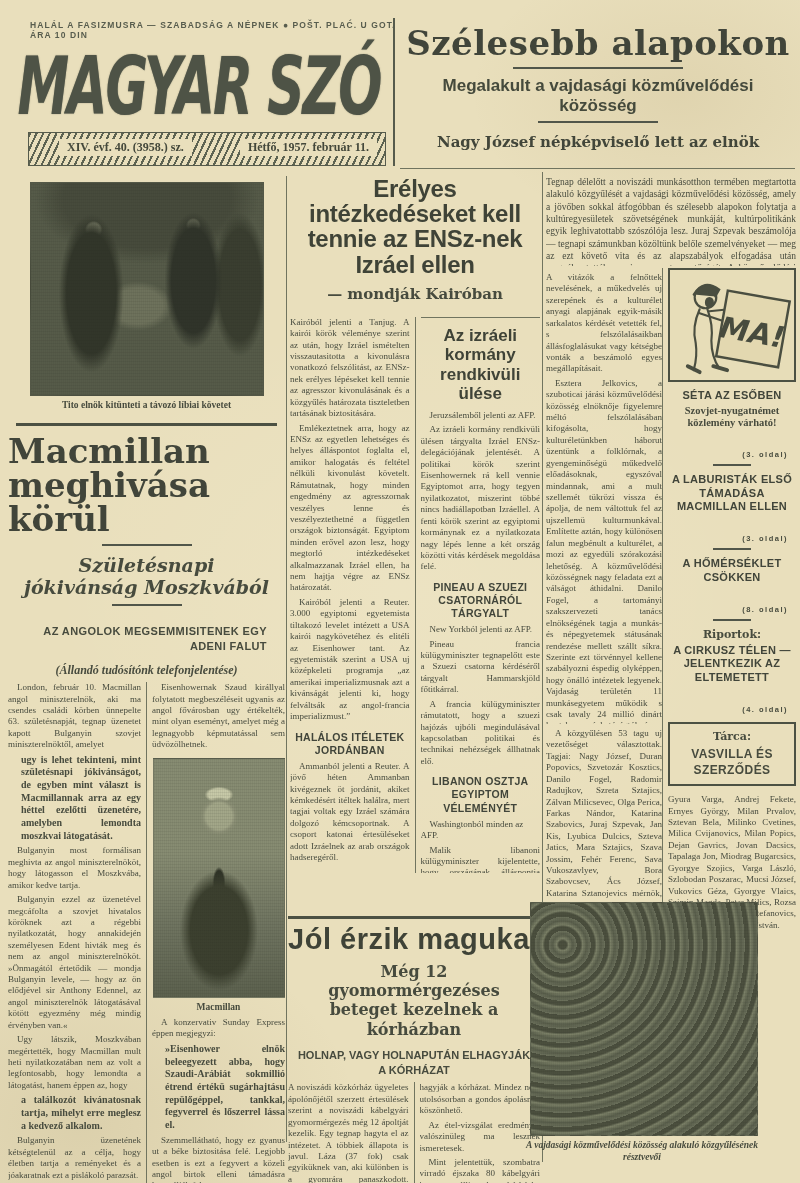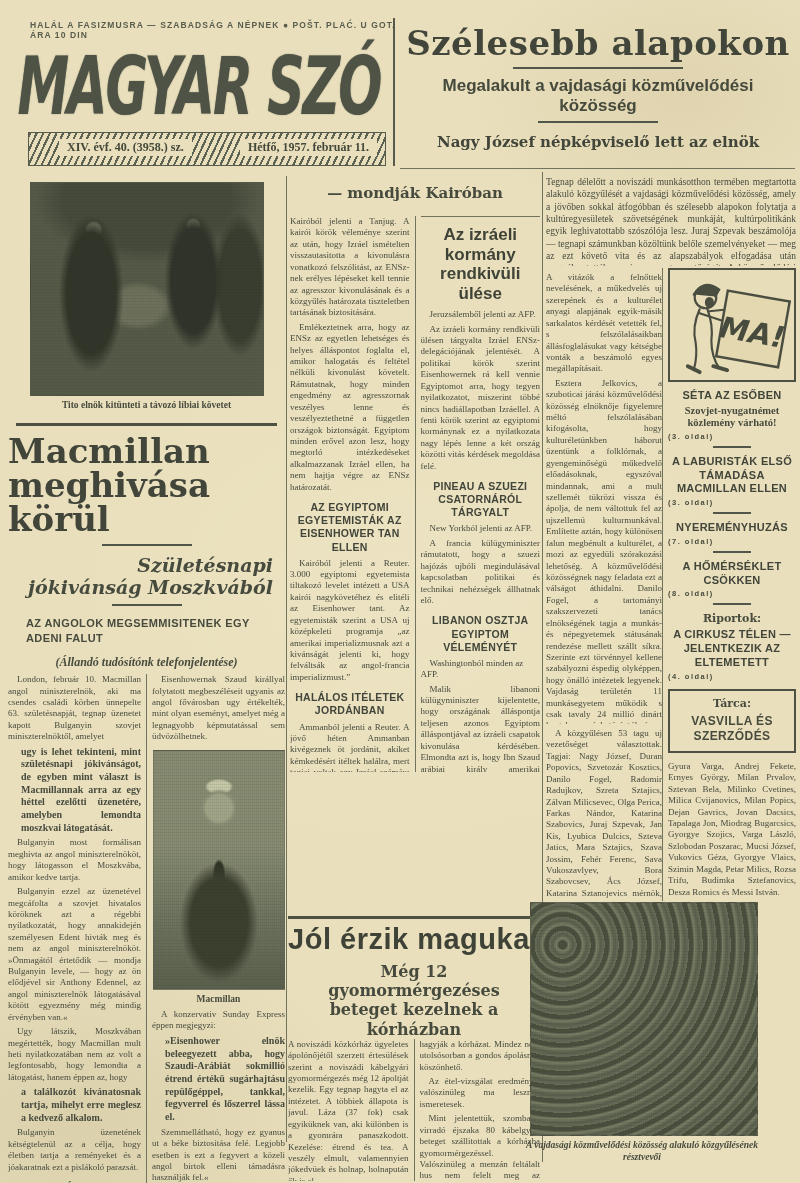--- a/index.html
+++ b/index.html
@@ -70,22 +70,22 @@
     radial-gradient(circle 24px at 62% 80%, #33372a 0 55%, transparent 70%),
     radial-gradient(ellipse 110px 50px at 50% 100%, #404434 0 60%, transparent 85%);
     border:1px solid #50544655;}
   .crowd-caption{position:absolute;left:520px;top:1140px;width:244px;font:bold italic 9.5px/1.25 "Liberation Serif",serif;
     text-align:center;color:#474b3e;}
 
   
   .colA{position:absolute;left:8px;top:176px;width:277px;}
   .hrule-thick{height:3px;background:#4c5143;margin:12px 8px 8px;}
   .mac-title{margin:2px 0 0;font:bold 34px/1.0 "DejaVu Serif",serif;text-align:left;color:#41453a;}
-  .mac-sub{margin:8px 12px 0;font:bold italic 19px "DejaVu Serif",serif;text-align:right;}
-  .mac-deck{margin:10px 18px 0;font:bold 11px/1.35 "Liberation Sans",sans-serif;text-align:left;letter-spacing:.4px;}
+  .mac-sub{margin:8px 12px 0;font:bold italic 19px "DejaVu Serif",serif;text-align:center;}
+  .mac-deck{margin:18px 18px 0;font:bold 11px/1.35 "Liberation Sans",sans-serif;text-align:right;letter-spacing:.4px;}
   .mac-byline{margin:9px 0 4px;font:bold italic 12px "Liberation Serif",serif;text-align:center;}
   .mac-cols{height:528px;}
   .flexcol{display:flex;flex-direction:column;}
 
   
   .colB{position:absolute;left:290px;top:176px;width:250px;}
   .ensz-title{margin:0 2px;font:bold 24px/1.05 "Liberation Sans",sans-serif;text-align:center;
     color:#3f4337;letter-spacing:-.3px;}
   .ensz-sub{margin:8px 0 14px;font:bold 15px "DejaVu Serif",serif;text-align:center;}
   .ensz-cols{height:556px;}
@@ -103,21 +103,21 @@
   .colC{position:absolute;left:546px;top:176px;width:250px;height:726px;}
   .lead-intro{font-size:9.5px;line-height:1.3;text-align:justify;height:90px;overflow:hidden;margin:0;}
   .c-left{position:absolute;top:96px;left:0;width:116px;height:452px;overflow:hidden;}
   .names-left{position:absolute;top:552px;left:0;width:116px;height:172px;overflow:hidden;}
   .right-rail{position:absolute;top:92px;right:0;width:128px;border-left:1px solid #70745f;padding-left:5px;box-sizing:content-box;}
   .cartoon-box{border:2px solid #4c5143;height:110px;background:#e7ddb8;overflow:hidden;}
   .sb-item{margin-top:7px;text-align:center;}
   .sb-kicker{font:bold 11px "DejaVu Serif",serif;margin-bottom:3px;}
   .sb-title{font:bold 11px/1.25 "Liberation Sans",sans-serif;color:#41453a;letter-spacing:.3px;}
   .sb-sub{font:bold 10.5px/1.2 "Liberation Serif",serif;margin-top:2px;}
-  .sb-page{font:bold 7.5px "Liberation Sans",sans-serif;text-align:left;padding-right:8px;letter-spacing:1.5px;margin-top:2px;}
+  .sb-page{font:bold 7.5px "Liberation Sans",sans-serif;text-align:right;padding-right:8px;letter-spacing:1.5px;margin-top:20px;}
   .sb-rule{width:38px;height:2px;background:#51564a;margin:5px auto 0;}
   .tarca-box{border:2px solid #4c5143;margin-top:8px;padding:6px 4px;text-align:center;}
   .tarca-label{font:bold 11px "DejaVu Serif",serif;}
   .tarca-title{font:bold 12px/1.3 "Liberation Sans",sans-serif;margin-top:4px;letter-spacing:.4px;}
   .names-right{margin-top:8px;font-size:9px;line-height:1.27;text-align:justify;height:140px;overflow:hidden;}
 
   .agency{margin:0 0 3px;font-size:9px;line-height:1.27;text-indent:9px;}
 </style>
 </head>
 <body>
@@ -177,48 +177,50 @@
         <div class="caption">Macmillan</div>
         <p class="p" style="margin-top:4px;">A konzervativ Sunday Express éppen megjegyzi:</p>
         <p class="p inset">»Eisenhower elnök beleegyezett abba, hogy Szaudi-Arábiát sokmillió étrend értékü sugárhajtásu repülőgéppel, tankkal, fegyverrel és lőszerrel lássa el.</p>
         <p class="p" style="flex:1;overflow:hidden;min-height:0;">Szemmellátható, hogy ez gyanus ut a béke biztositása felé. Legjobb esetben is ezt a fegyvert a közeli angol birtok elleni támadásra használják fel.«</p>
 
       </div>
     </div>
   </div>
 
   <div class="colB">
+    <h1 class="ensz-title">Erélyes intézkedéseket kell tennie az ENSz-nek Izráel ellen</h1>
     <h2 class="ensz-sub">— mondják Kairóban</h2>
     <div class="twocol ensz-cols">
       <div class="tc-col">
         <p class="p noind">Kairóból jelenti a Tanjug. A kairói körök véleménye szerint az után, hogy Izráel ismételten visszautasitotta a kivonulásra vonatkozó felszólitást, az ENSz-nek erélyes lépéseket kell tennie az agresszor kivonulásának és a közgyűlés határozata tiszteletben tartásának biztositására.</p>
         <p class="p">Emlékeztetnek arra, hogy az ENSz az egyetlen lehetséges és helyes álláspontot foglalta el, amikor halogatás és feltétel nélküli kivonulást követelt. Rámutatnak, hogy minden engedmény az agresszornak veszélyes lenne és veszélyeztethetné a független országok biztonságát. Egyiptom minden erővel azon lesz, hogy megtorló intézkedéseket alkalmazzanak Izráel ellen, ha nem hajtja végre az ENSz határozatát.</p>
-        <h4 class="subhead">AZ EGYIPTOMI EGYETEMISTÁK AZ EISENHOWER TAN ELLEN</h4>
         <p class="p">Kairóból jelenti a Reuter. 3.000 egyiptomi egyetemista tiltakozó levelet intézett a USA kairói nagykövetéhez és elitéli az Eisenhower tant. Az egyetemisták szerint a USA uj középkeleti programja „az amerikai imperializmusnak azt a kivánságát jelenti ki, hogy felváltsák az angol-francia imperializmust.”</p>
         <h4 class="subhead">HALÁLOS ITÉLETEK JORDÁNBAN</h4>
         <p class="p">Ammanból jelenti a Reuter. A jövő héten Ammanban kivégeznek öt jordánit, akiket kémkedésért itéltek halálra, mert tagjai voltak egy Izráel számára dolgozó kémcsoportnak. A csoport katonai értesüléseket adott Izráelnek az arab országok hadseregéről.</p>
       </div>
       <div class="tc-div"></div>
       <div class="tc-col col2-toprule">
         <h3 class="boxhead">Az izráeli kormány rendkivüli ülése</h3>
         <p class="agency">Jeruzsálemből jelenti az AFP.</p>
         <p class="p">Az izráeli kormány rendkivüli ülésen tárgyalta Izráel ENSz-delegációjának jelentését. A politikai körök szerint Eisenhowernek rá kell vennie Egyiptomot arra, hogy tegyen nyilatkozatot, miszerint többé nincs hadiállapotban Izráellel. A fenti körök szerint az egyiptomi kormánynak ez a nyilatkozata nagy lépés lenne a két ország közötti vitás kérdések megoldása felé.</p>
         <h4 class="subhead">PINEAU A SZUEZI CSATORNÁRÓL TÁRGYALT</h4>
         <p class="agency">New Yorkból jelenti az AFP.</p>
+        <p class="p">Pineau francia külügyminiszter tegnapelőtt este a Szuezi csatorna kérdéséről tárgyalt Hammarskjöld főtitkárral.</p>
         <p class="p">A francia külügyminiszter rámutatott, hogy a szuezi hajózás ujbóli megindulásával kapcsolatban politikai és technikai nehézségek állhatnak elő.</p>
         <h4 class="subhead">LIBANON OSZTJA EGYIPTOM VÉLEMÉNYÉT</h4>
         <p class="agency">Washingtonból minden az AFP.</p>
         <p class="p">Malik libanoni külügyminiszter kijelentette, hogy országának álláspontja teljesen azonos Egyiptom álláspontjával az izráeli csapatok kivonulása kérdésében. Elmondta azt is, hogy Ibn Szaud arábiai király amerikai látogatását rendkivül hasznosnak tartja.</p>
       </div>
     </div>
   </div>
 
   <div class="hospital">
     <h1 class="hosp-title">Jól érzik magukat</h1>
     <h2 class="hosp-sub">Még 12 gyomormérgezéses beteget kezelnek a kórházban</h2>
+    <div class="hosp-deck">HOLNAP, VAGY HOLNAPUTÁN ELHAGYJÁK A KÓRHÁZAT</div>
     <div class="twocol hosp-cols">
       <div class="tc-col">
         <p class="p noind">A noviszádi közkórház ügyeletes ápolónőjétől szerzett értesülések szerint a noviszádi kábelgyári gyomormérgezés még 12 ápoltját kezelik. Egy tegnap hagyta el az intézetet. A többiek állapota is javul. Láza (37 fok) csak egyiküknek van, aki különben is a gyomrára panaszkodott. Kezelése: étrend és tea. A veszély elmult, valamennyien jókedvüek és holnap, holnapután ők is el-</p>
       </div>
       <div class="tc-div"></div>
       <div class="tc-col">
         <p class="p noind">hagyják a kórházat. Mindez nem utolsósorban a gondos ápolásnak köszönhető.</p>
         <p class="p">Az étel-vizsgálat eredményei valószinüleg ma lesznek ismeretesek.</p>
         <p class="p">Mint jelentettük, szombatra virradó éjszaka 80 kábelgyári beteget szállitottak a kórházba gyomormérgezéssel. Valószinüleg a menzán feltálalt hus nem felelt meg az egészségügyi követelményeknek.</p>
       </div>
@@ -257,25 +259,20 @@
         <div class="sb-sub">Szovjet-nyugatnémet közlemény várható!</div>
         <div class="sb-page">(3. oldal)</div>
         <div class="sb-rule"></div>
       </div>
       <div class="sb-item">
         <div class="sb-title">A LABURISTÁK ELSŐ TÁMADÁSA MACMILLAN ELLEN</div>
         <div class="sb-page">(3. oldal)</div>
         <div class="sb-rule"></div>
       </div>
       <div class="sb-item">
-        <div class="sb-title">NYEREMÉNYHUZÁS</div>
-        <div class="sb-page">(7. oldal)</div>
-        <div class="sb-rule"></div>
-      </div>
-      <div class="sb-item">
         <div class="sb-title">A HŐMÉRSÉKLET CSÖKKEN</div>
         <div class="sb-page">(8. oldal)</div>
         <div class="sb-rule"></div>
       </div>
       <div class="sb-item">
         <div class="sb-kicker">Riportok:</div>
         <div class="sb-title">A CIRKUSZ TÉLEN — JELENTKEZIK AZ ELTEMETETT</div>
         <div class="sb-page">(4. oldal)</div>
       </div>
       <div class="tarca-box">

